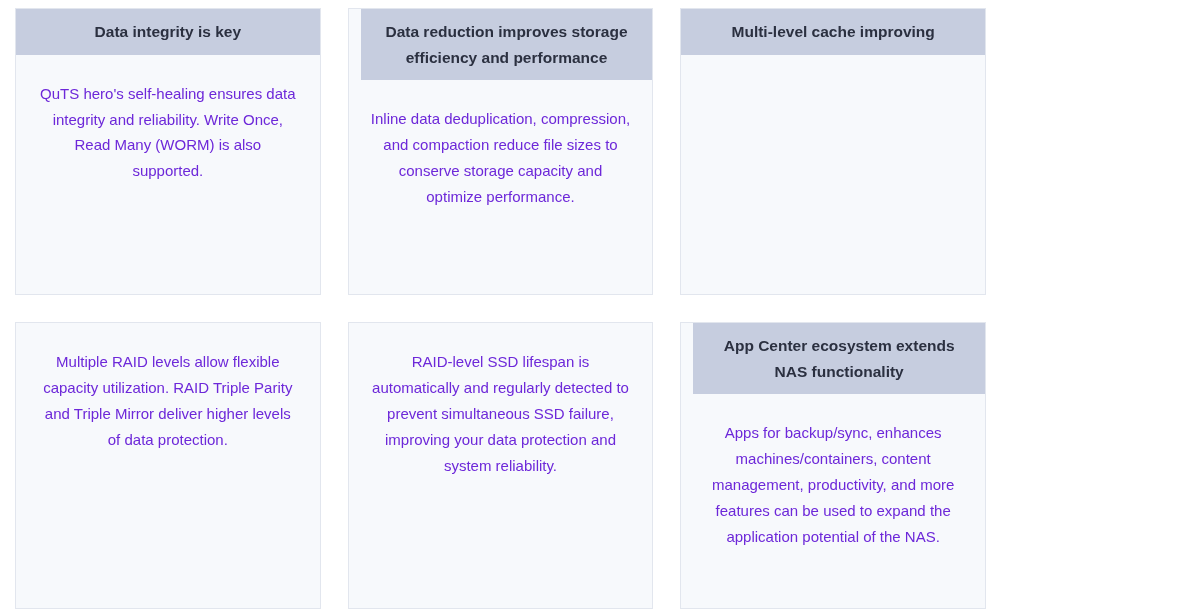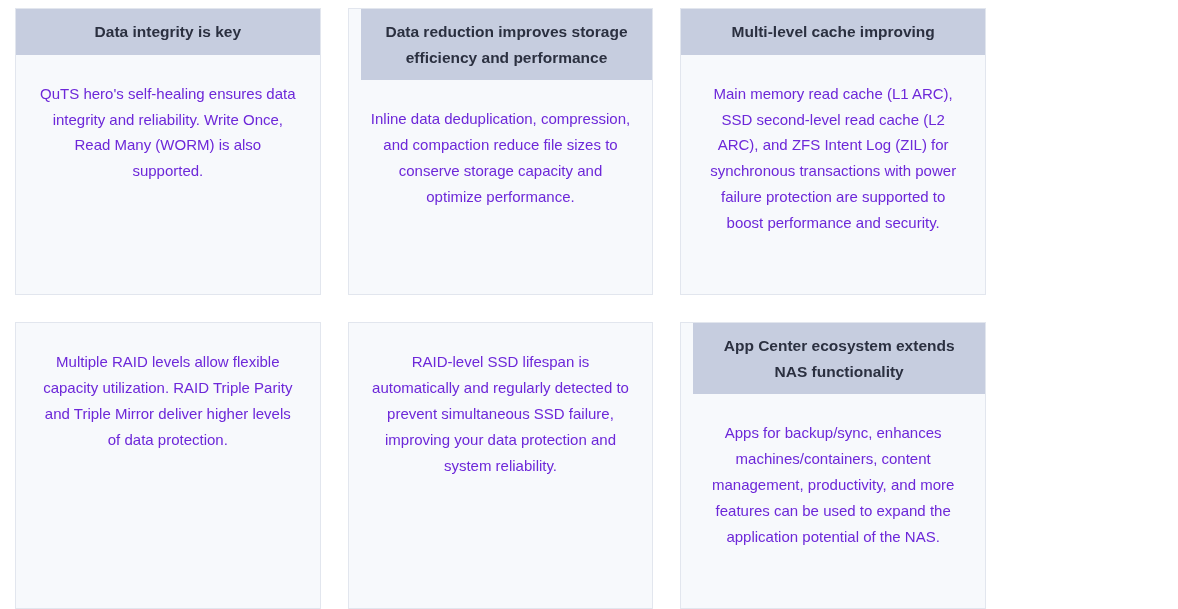--- a/index.html
+++ b/index.html
@@ -77,23 +77,20 @@
 
   <div class="card h2">
     <div class="card-header">Data reduction improves storage efficiency and performance</div>
     <div class="card-body">
       <p>Inline data deduplication, compression, and compaction reduce file sizes to conserve storage capacity and optimize performance.</p>
     </div>
   </div>
 
   <div class="card">
     <div class="card-header">Multi-level cache improving</div>
-    <div class="card-body">
-      <p>Main memory read cache (L1 ARC), SSD second-level read cache (L2 ARC), and ZFS Intent Log (ZIL) for synchronous transactions with power failure protection are supported to boost performance and security.</p>
-    </div>
   </div>
 
   <div class="card">
     <div class="card-body">
       <p>Multiple RAID levels allow flexible capacity utilization. RAID Triple Parity and Triple Mirror deliver higher levels of data protection.</p>
     </div>
   </div>
 
   <div class="card h2">
     <div class="card-body">

